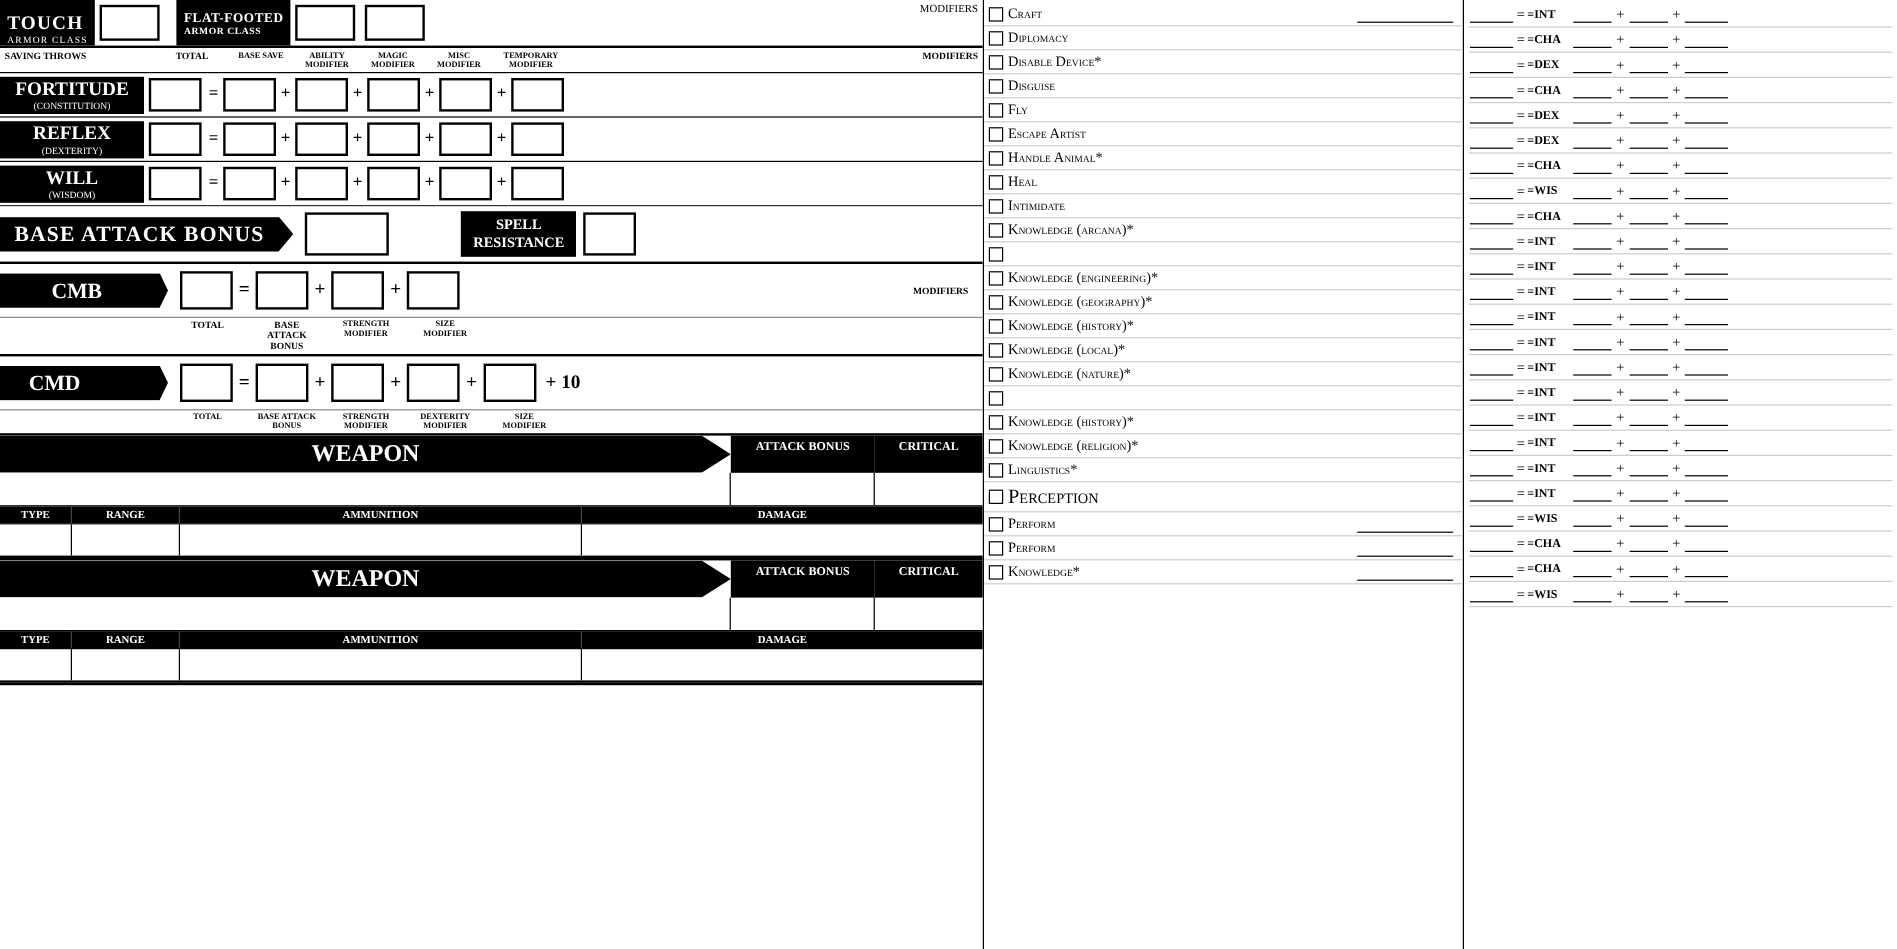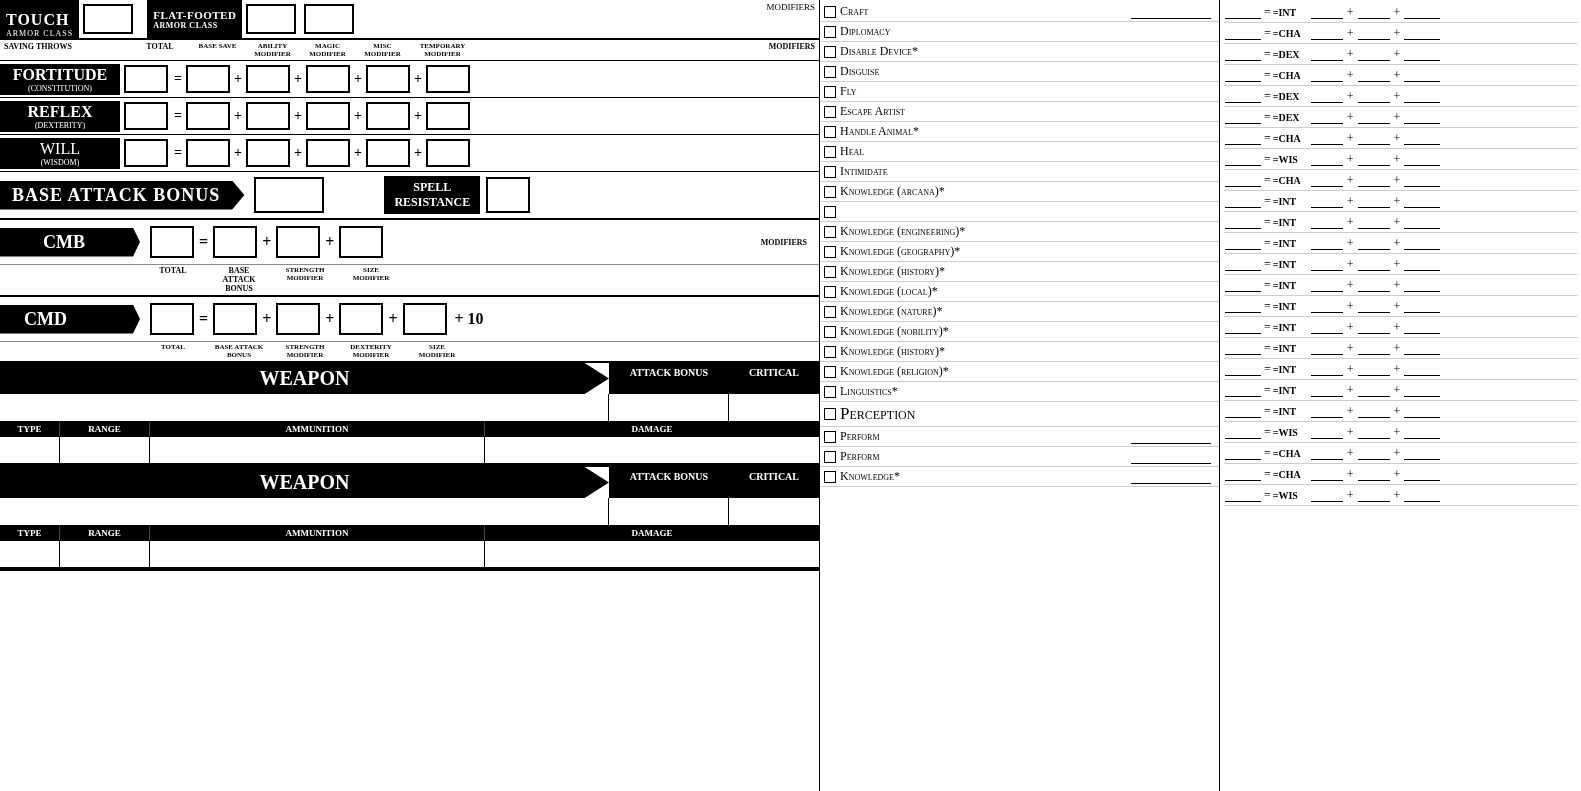--- a/index.html
+++ b/index.html
@@ -262,21 +262,21 @@
       <span class="st-plus">+</span>
       <div style="border:2px solid #000;width:44px;height:28px;margin:2px;"></div>
       <span class="st-plus">+</span>
       <div style="border:2px solid #000;width:44px;height:28px;margin:2px;"></div>
       <span class="st-plus">+</span>
       <div style="border:2px solid #000;width:44px;height:28px;margin:2px;"></div>
     </div>
 
     <div class="saving-throw-row">
       <div class="st-name-box">
-        <div style="font-size:16px;font-weight:normal;">WILL</div>
+        <div style="font-size:16px;font-weight:bold;">WILL</div>
         <div style="font-size:8px;font-weight:normal;">(WISDOM)</div>
       </div>
       <div style="border:2px solid #000;width:44px;height:28px;margin:2px 4px;"></div>
       <span class="st-eq">=</span>
       <div style="border:2px solid #000;width:44px;height:28px;margin:2px;"></div>
       <span class="st-plus">+</span>
       <div style="border:2px solid #000;width:44px;height:28px;margin:2px;"></div>
       <span class="st-plus">+</span>
       <div style="border:2px solid #000;width:44px;height:28px;margin:2px;"></div>
       <span class="st-plus">+</span>
@@ -465,21 +465,20 @@
         <div class="skill-row">
           <div class="skill-checkbox"></div>
           <div class="skill-name" style="font-variant: small-caps; font-size: 12px;">Knowledge (local)*</div>
         </div>
         <div class="skill-row">
           <div class="skill-checkbox"></div>
           <div class="skill-name" style="font-variant: small-caps; font-size: 12px;">Knowledge (nature)*</div>
         </div>
         <div class="skill-row">
           <div class="skill-checkbox"></div>
-          <div class="skill-name" style="font-variant: small-caps; font-size: 12px;">Knowledge (nobility)*</div>
         </div>
         <div class="skill-row">
           <div class="skill-checkbox"></div>
           <div class="skill-name" style="font-variant: small-caps; font-size: 12px;">Knowledge (history)*</div>
         </div>
         <div class="skill-row">
           <div class="skill-checkbox"></div>
           <div class="skill-name" style="font-variant: small-caps; font-size: 12px;">Knowledge (religion)*</div>
         </div>
         <div class="skill-row">

